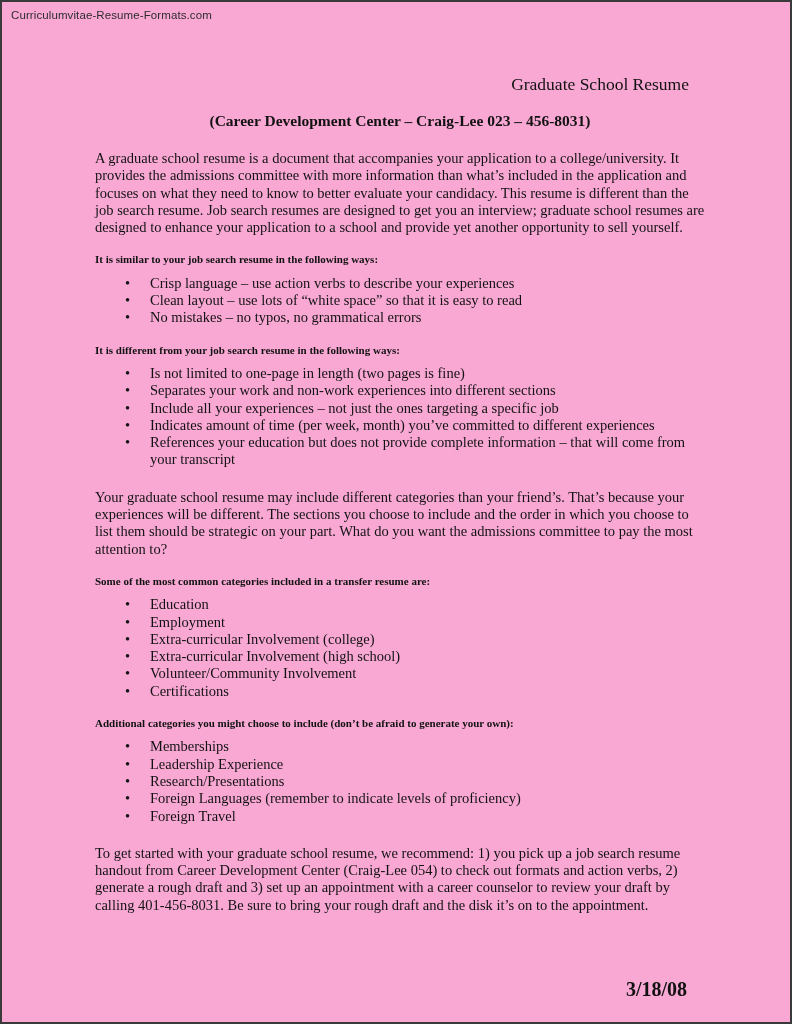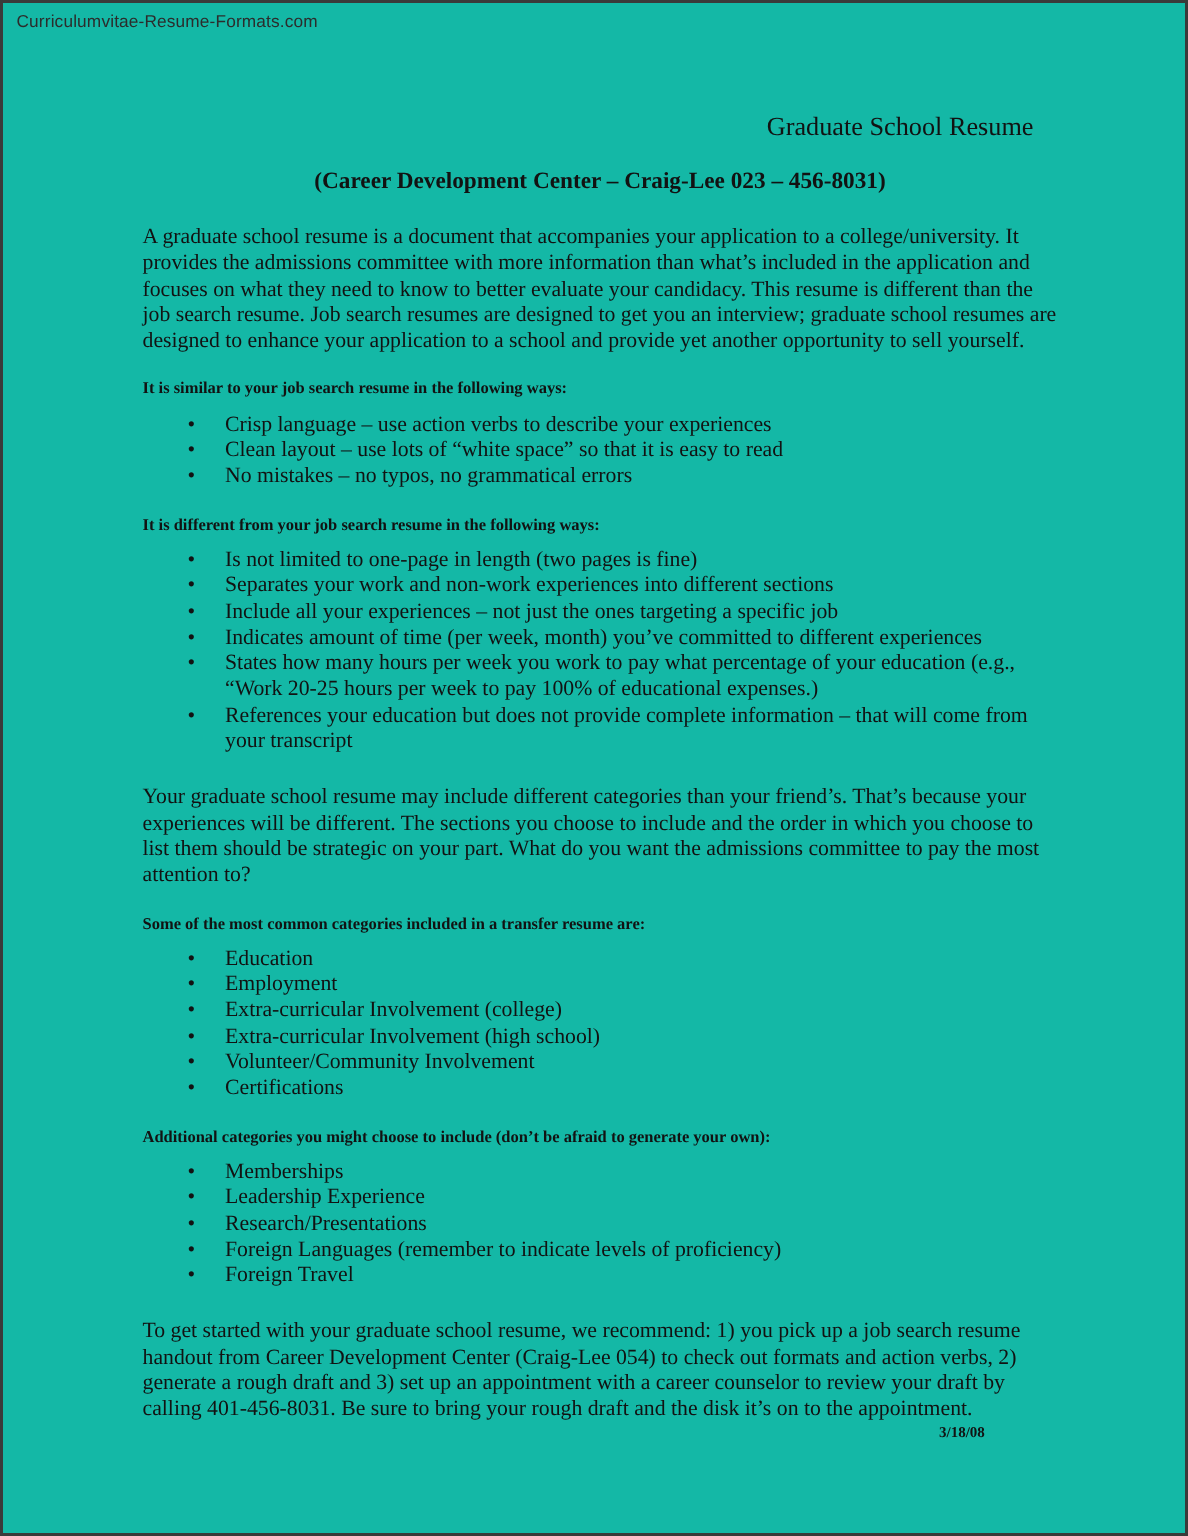--- a/index.html
+++ b/index.html
@@ -5,21 +5,21 @@
   html, body {
     margin: 0;
     padding: 0;
     background: #ffffff;
   }
   .page {
     position: relative;
     width: 792px;
     height: 1024px;
     box-sizing: border-box;
-    background: #14b8a6;
+    background: #f9a8d4;
     border: 2px solid #3a3a3a;
     font-family: "Liberation Serif", serif;
     color: #121212;
     overflow: hidden;
   }
   .watermark {
     position: absolute;
     top: 7px;
     left: 9px;
     font-family: "Liberation Sans", sans-serif;
@@ -70,23 +70,23 @@
     margin: 0;
   }
   ul.bullets li::before {
     content: "\2022";
     position: absolute;
     left: 30px;
     top: 0;
   }
   .footer-date {
     position: absolute;
-    top: 948px;
+    top: 976px;
     left: 624px;
-    font-size: 10px;
+    font-size: 20px;
     font-weight: bold;
     font-family: "Liberation Serif", serif;
     color: #121212;
   }
 </style>
 </head>
 <body>
 
 <div class="page">
 
@@ -105,21 +105,20 @@
       <li>Clean layout – use lots of  “white space” so that it is easy to read</li>
       <li>No mistakes – no typos, no grammatical errors</li>
     </ul>
 
     <h3 class="section-heading">It is different from your job search resume in the following ways:</h3>
     <ul class="bullets">
       <li>Is not limited to one-page in length (two pages is fine)</li>
       <li>Separates your work and non-work experiences into different sections</li>
       <li>Include all your experiences – not just the ones targeting a specific job</li>
       <li>Indicates amount of time (per week, month) you’ve committed to different experiences</li>
-      <li>States how many hours per week you work to pay what percentage of your education (e.g., “Work 20-25 hours per week to pay 100% of educational expenses.)</li>
       <li>References your education but does not provide complete information – that will come from your transcript</li>
     </ul>
 
     <p class="para">Your graduate school resume may include different categories than your friend’s.  That’s because your experiences will be different. The sections you choose to include and the order in which you choose to list them should be strategic on your part.  What do you want the admissions committee to pay the most attention to?</p>
 
     <h3 class="section-heading">Some of the most common categories included in a transfer resume are:</h3>
     <ul class="bullets">
       <li>Education</li>
       <li>Employment</li>
       <li>Extra-curricular Involvement (college)</li>

